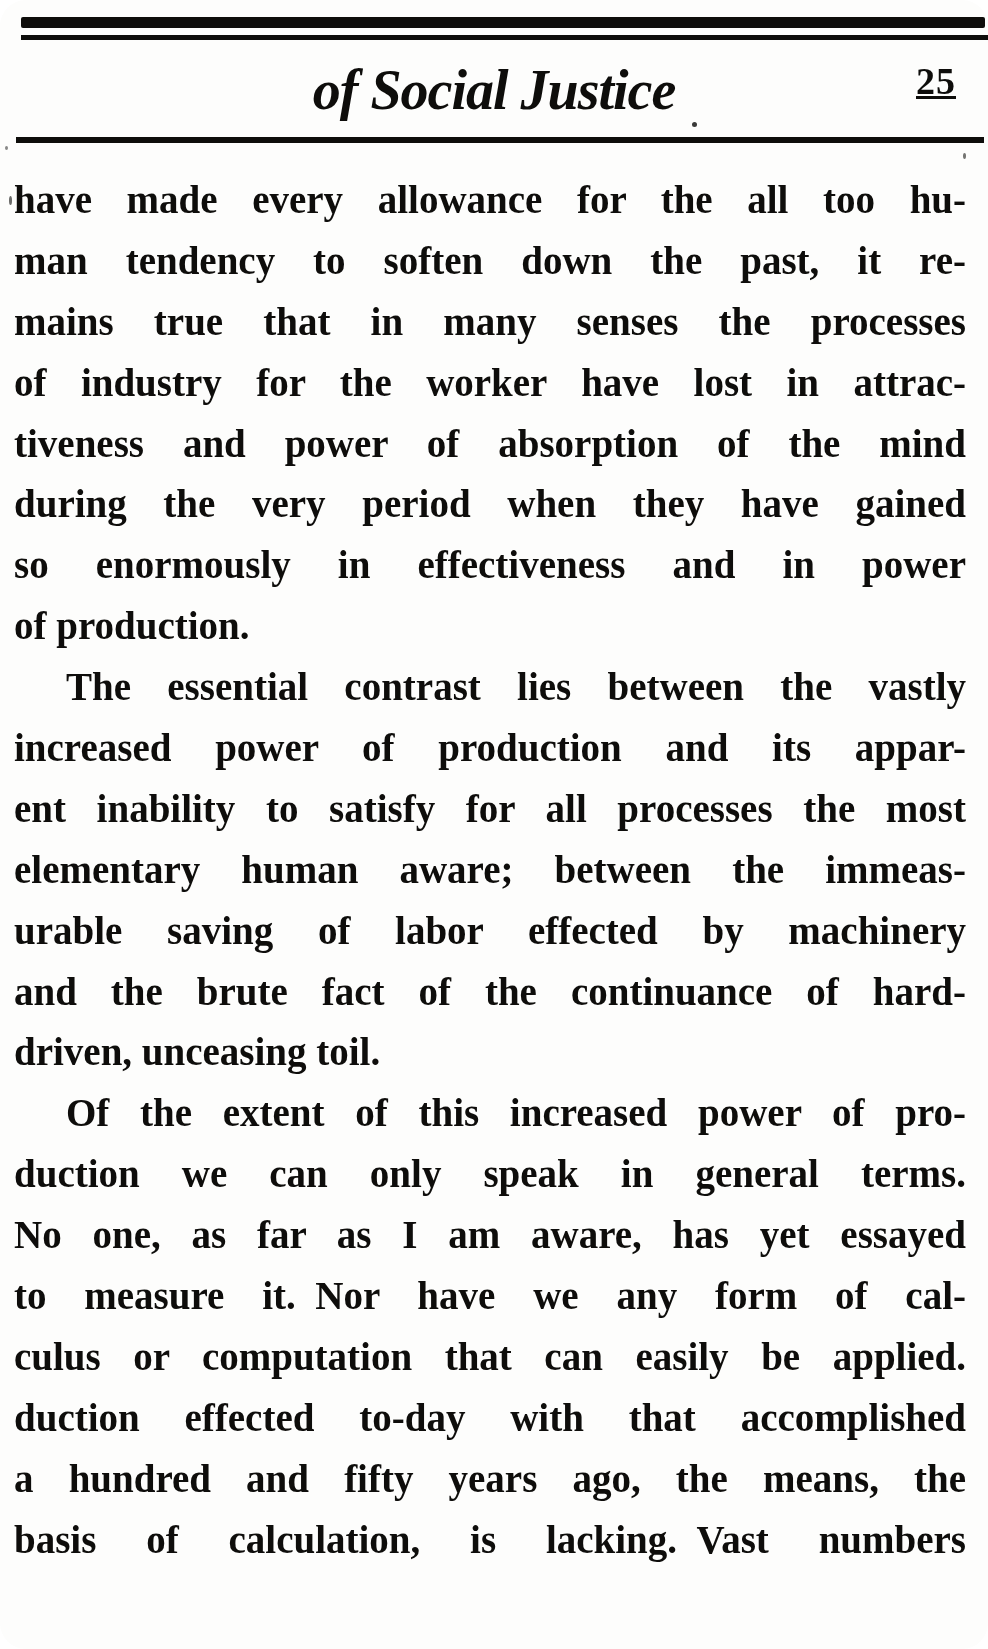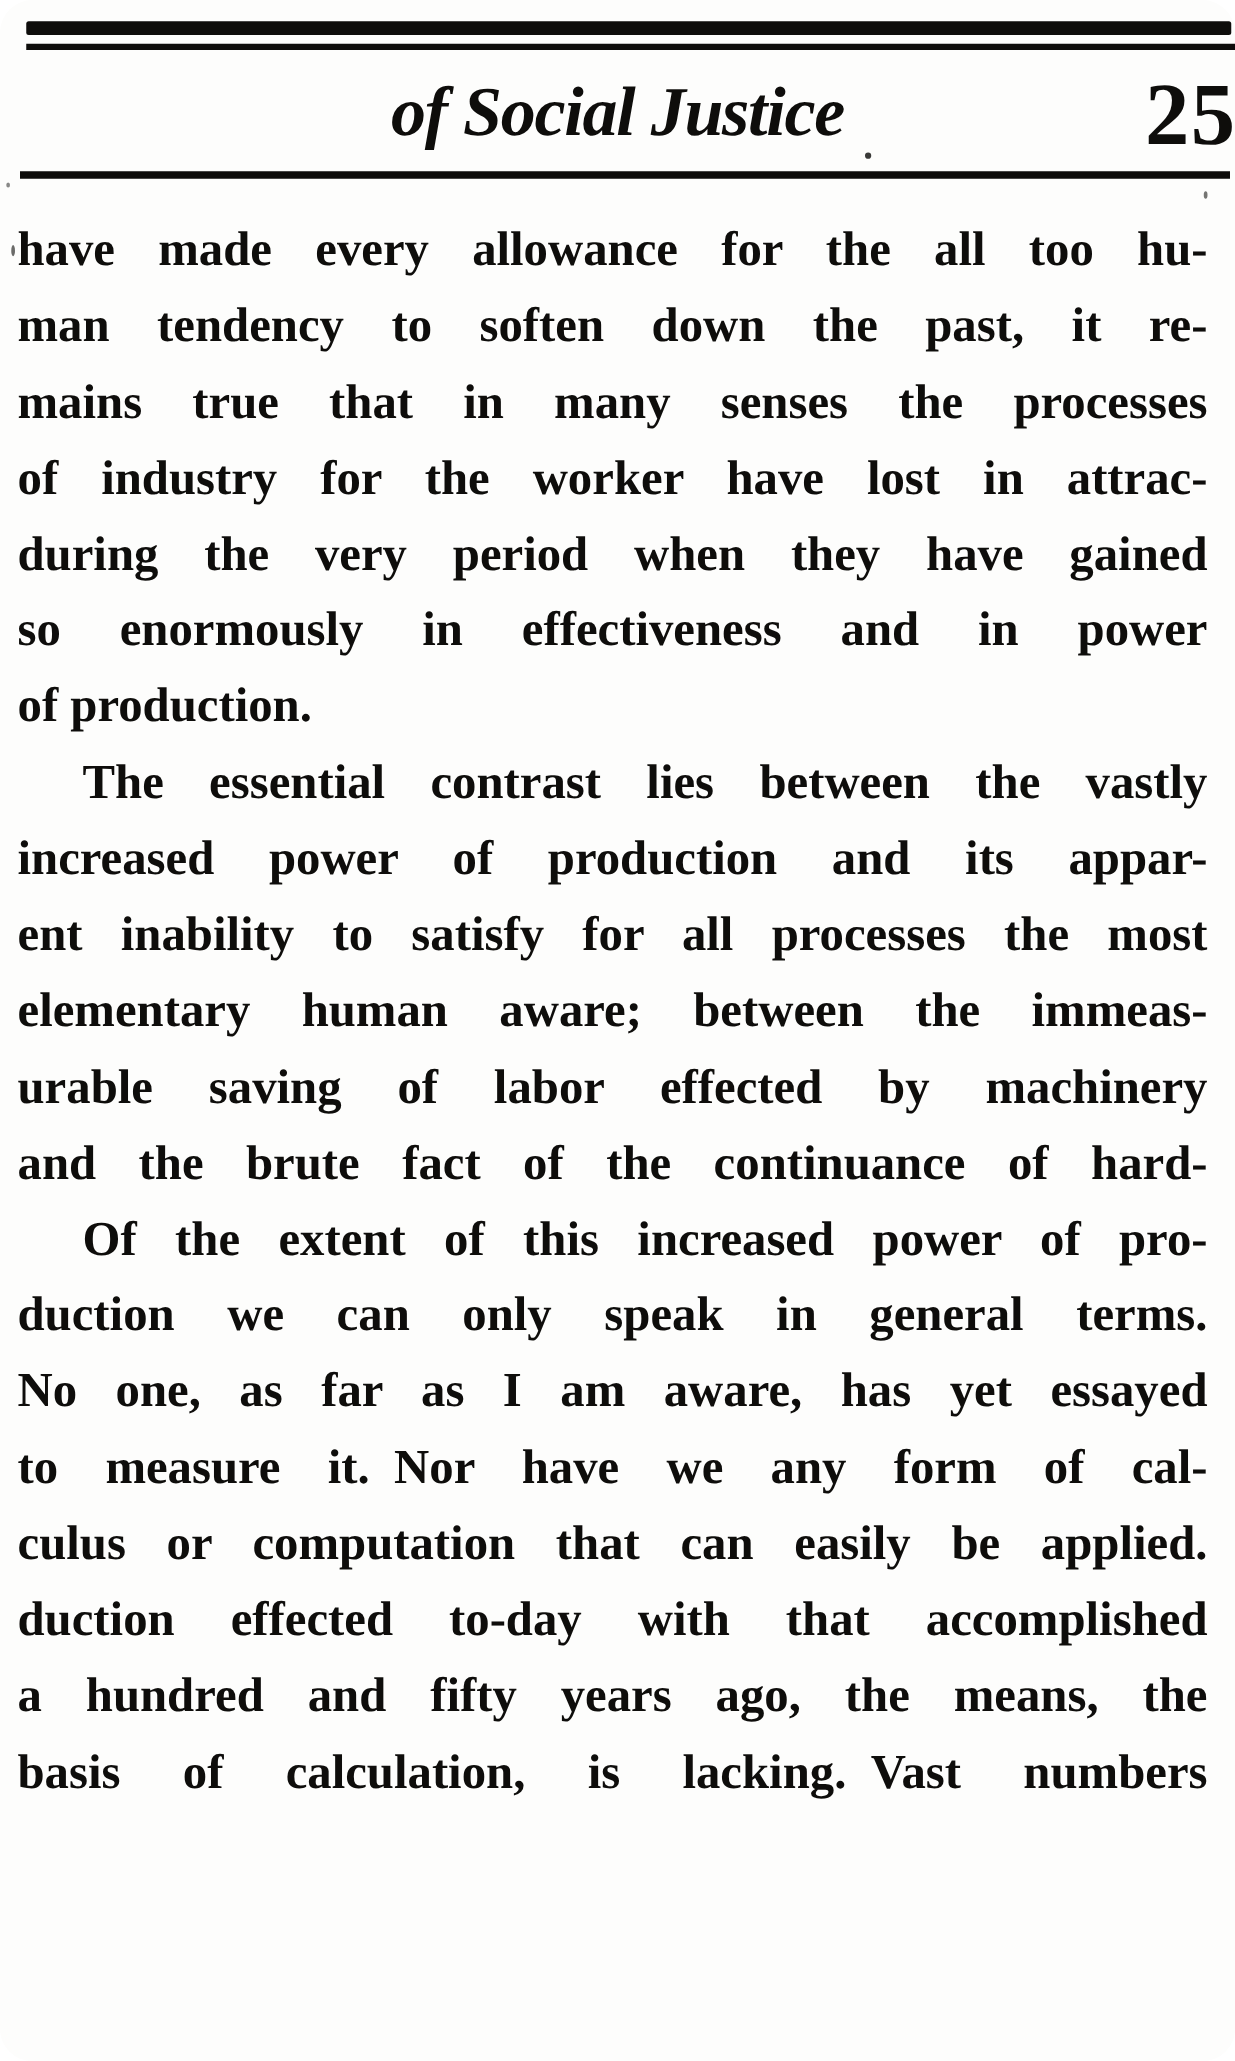--- a/index.html
+++ b/index.html
@@ -42,25 +42,26 @@
     top: 8px; left: 0; width: 988px;
     text-align: center;
     font-style: italic;
     font-weight: bold;
     font-size: 56px;
     letter-spacing: -1px;
     line-height: 60px;
   }
   .header-pagenum {
     position: absolute;
-    top: 12px; left: 916px;
+    top: 1px; left: 916px;
     font-weight: bold;
-    font-size: 71px;
+    font-size: 38px;
     line-height: 56px;
     letter-spacing: 1px;
+    text-decoration: underline;
   }
   
   .body-text {
     position: absolute;
     top: 170px; left: 14px; width: 952px;
   }
   .line {
     font-size: 39px;
     font-weight: bold;
     line-height: 60.9px;
@@ -102,29 +103,31 @@
     <div class="header-pagenum">25</div>
   </div>
 
   <div class="rule rule-header"></div>
 
   <div class="body-text">
       <div class="line">have made every allowance for the all too hu-</div>
       <div class="line">man tendency to soften down the past, it re-</div>
       <div class="line">mains true that in many senses the processes</div>
       <div class="line">of industry for the worker have lost in attrac-</div>
+      <div class="line">tiveness and power of absorption of the mind</div>
       <div class="line">during the very period when they have gained</div>
       <div class="line">so enormously in effectiveness and in power</div>
       <div class="line last">of production.</div>
       <div class="line indent">The essential contrast lies between the vastly</div>
       <div class="line">increased power of production and its appar-</div>
       <div class="line">ent inability to satisfy for all processes the most</div>
       <div class="line">elementary human aware; between the immeas-</div>
       <div class="line">urable saving of labor effected by machinery</div>
       <div class="line">and the brute fact of the continuance of hard-</div>
+      <div class="line last">driven, unceasing toil.</div>
       <div class="line indent">Of the extent of this increased power of pro-</div>
       <div class="line">duction we can only speak in general terms.</div>
       <div class="line">No one, as far as I am aware, has yet essayed</div>
       <div class="line">to measure it. Nor have we any form of cal-</div>
       <div class="line">culus or computation that can easily be applied.</div>
       <div class="line">duction effected to-day with that accomplished</div>
       <div class="line">a hundred and fifty years ago, the means, the</div>
       <div class="line">basis of calculation, is lacking. Vast numbers</div>
     </div>
 

